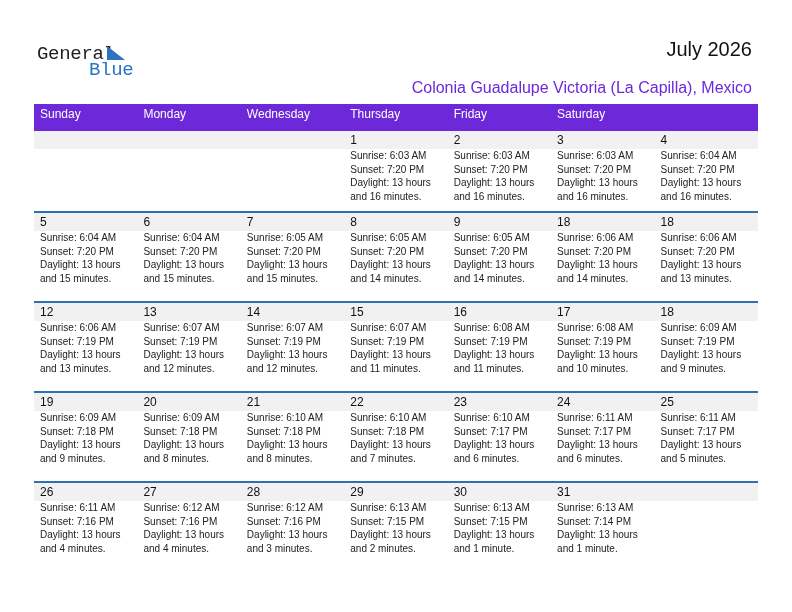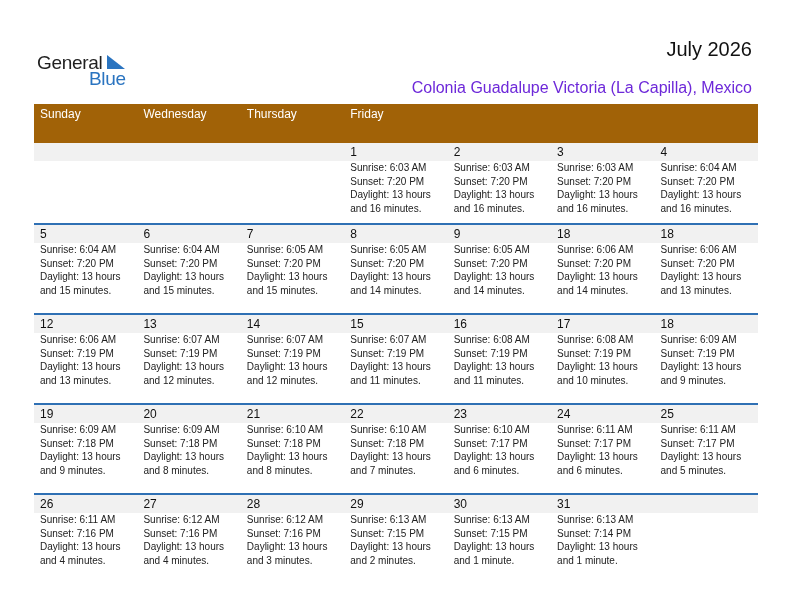--- a/index.html
+++ b/index.html
@@ -1,29 +1,29 @@
 <!DOCTYPE html>
 <html><head>
   <meta charset="utf-8">
   <style>
     * { box-sizing: border-box; margin: 0; padding: 0; }
     html, body { width: 792px; height: 612px; background: #ffffff; overflow: hidden; }
     body { font-family: "Liberation Sans", sans-serif; color: #1a1a1a; position: relative; }
 
-    .logo { position: absolute; left: 37px; top: 52px; width: 100px; height: 36px; }
+    .logo { position: absolute; left: 37px; top: 43px; width: 100px; height: 36px; font-family: Liberation Mono, monospace; }
     .logo-general { position: absolute; left: 0; top: 0; font-size: 19px; color: #1f1f1f; letter-spacing: -0.3px; }
     .logo-blue { position: absolute; left: 52px; top: 16px; font-size: 19px; color: #2a74c0; letter-spacing: -0.3px; }
     .logo-tri { position: absolute; left: 70px; top: 3px; width: 0; height: 0;
       border-left: 18px solid #2a74c0; border-top: 14px solid transparent; }
 
     .title { position: absolute; right: 40px; top: 38px; font-size: 20px; color: #111; }
     .subtitle { position: absolute; right: 40px; top: 79px; font-size: 16px; color: #6d28d9; }
 
     .cal { position: absolute; left: 34px; top: 104px; width: 724px; }
-    .head-row { display: flex; background: #a16207; height: 39px; }
+    .head-row { display: flex; background: #6d28d9; height: 27px; }
     .head-cell { width: 103.43px; color: #ffffff; font-size: 12px; padding-left: 6px; line-height: 21px; }
 
     .week { position: relative; height: 90px; }
     .week.first { height: 80px; border-top: none; }
     .week:not(.first) { border-top: 2px solid #2f70b4; }
     .week-band { position: absolute; left: 0; right: 0; top: 0; height: 18px; background: #f1f1f1; }
     .week.first .week-band { top: 0; }
     .days { position: relative; display: flex; }
     .day { width: 103.43px; padding-left: 6px; }
     .day-num { font-size: 12px; color: #111; height: 18px; line-height: 18px; }
@@ -37,23 +37,25 @@
   <span class="logo-tri"></span>
   <span class="logo-blue">Blue</span>
 </div>
 
 <div class="title">July 2026</div>
 <div class="subtitle">Colonia Guadalupe Victoria (La Capilla), Mexico</div>
 
 <div class="cal">
   <div class="head-row" id="head-row">
       <div class="head-cell">Sunday</div>
+      <div class="head-cell">Monday</div>
       <div class="head-cell">Wednesday</div>
       <div class="head-cell">Thursday</div>
       <div class="head-cell">Friday</div>
+      <div class="head-cell">Saturday</div>
     </div>
   <div id="weeks">
       <div class="week first">
         <div class="week-band"></div>
         <div class="days">
           <div class="day">
             <div class="day-num"></div>
             <div class="day-info"></div>
             <div class="day-info"></div>
             <div class="day-info"></div>

